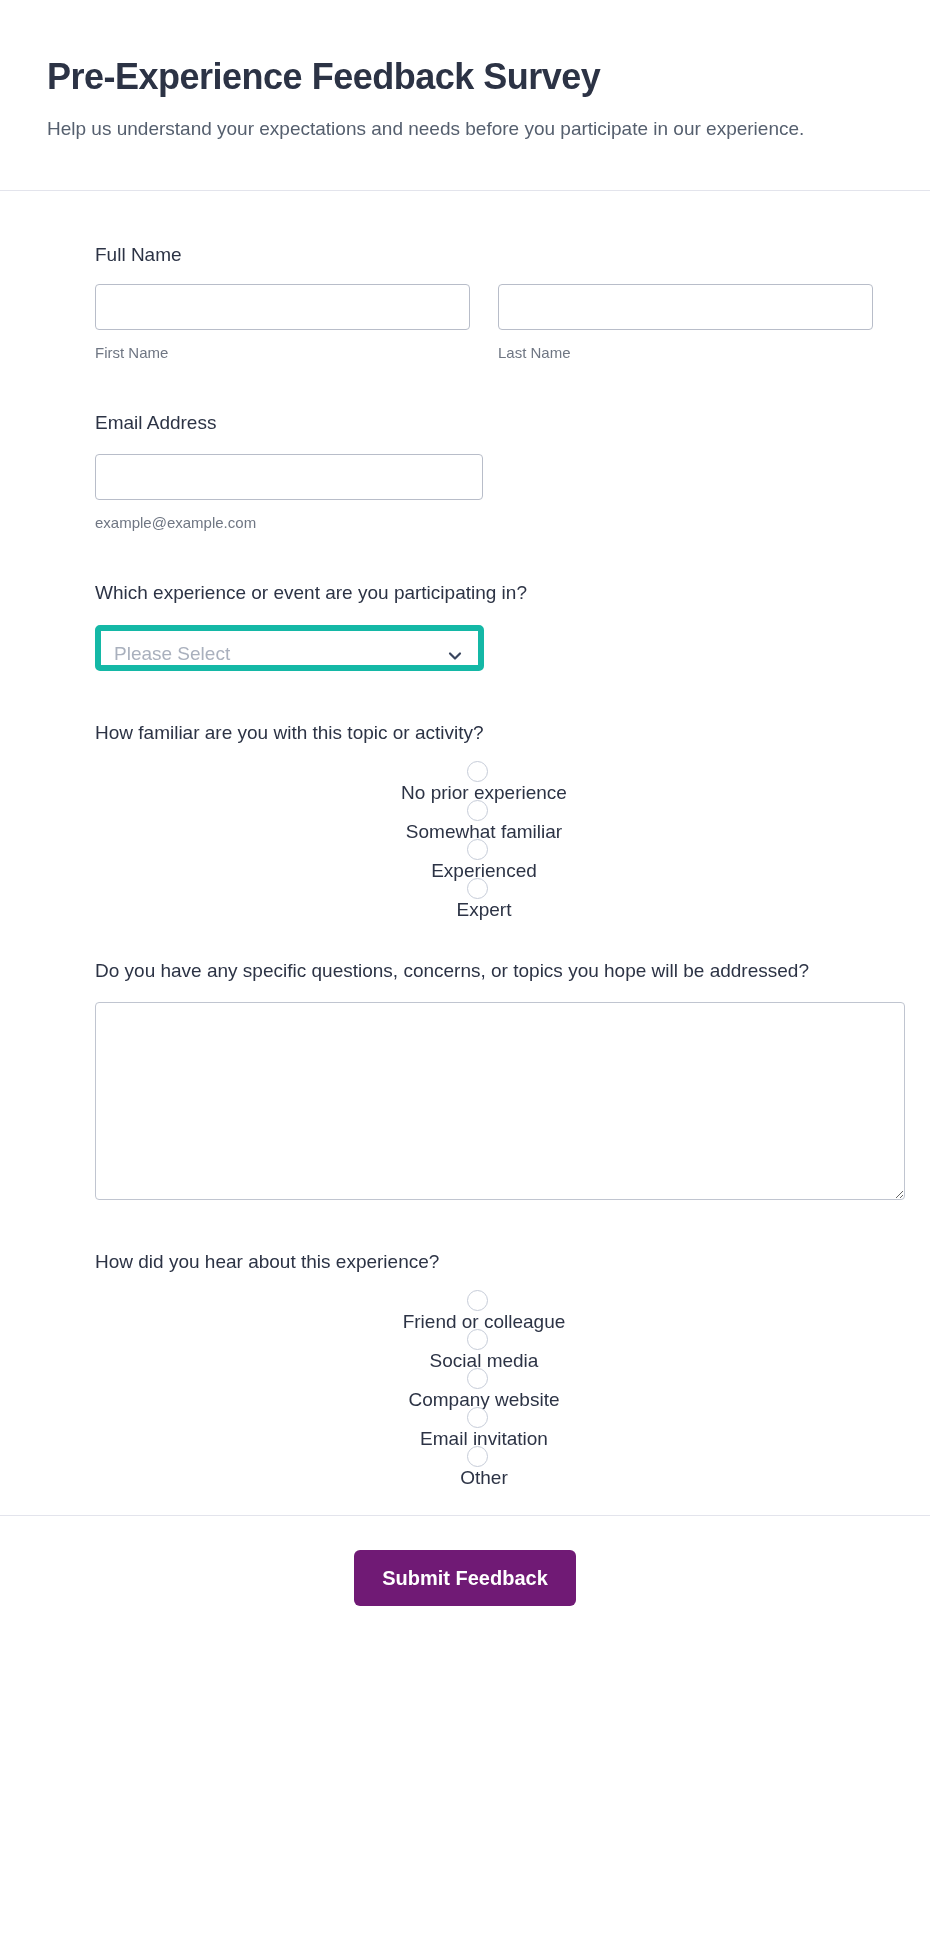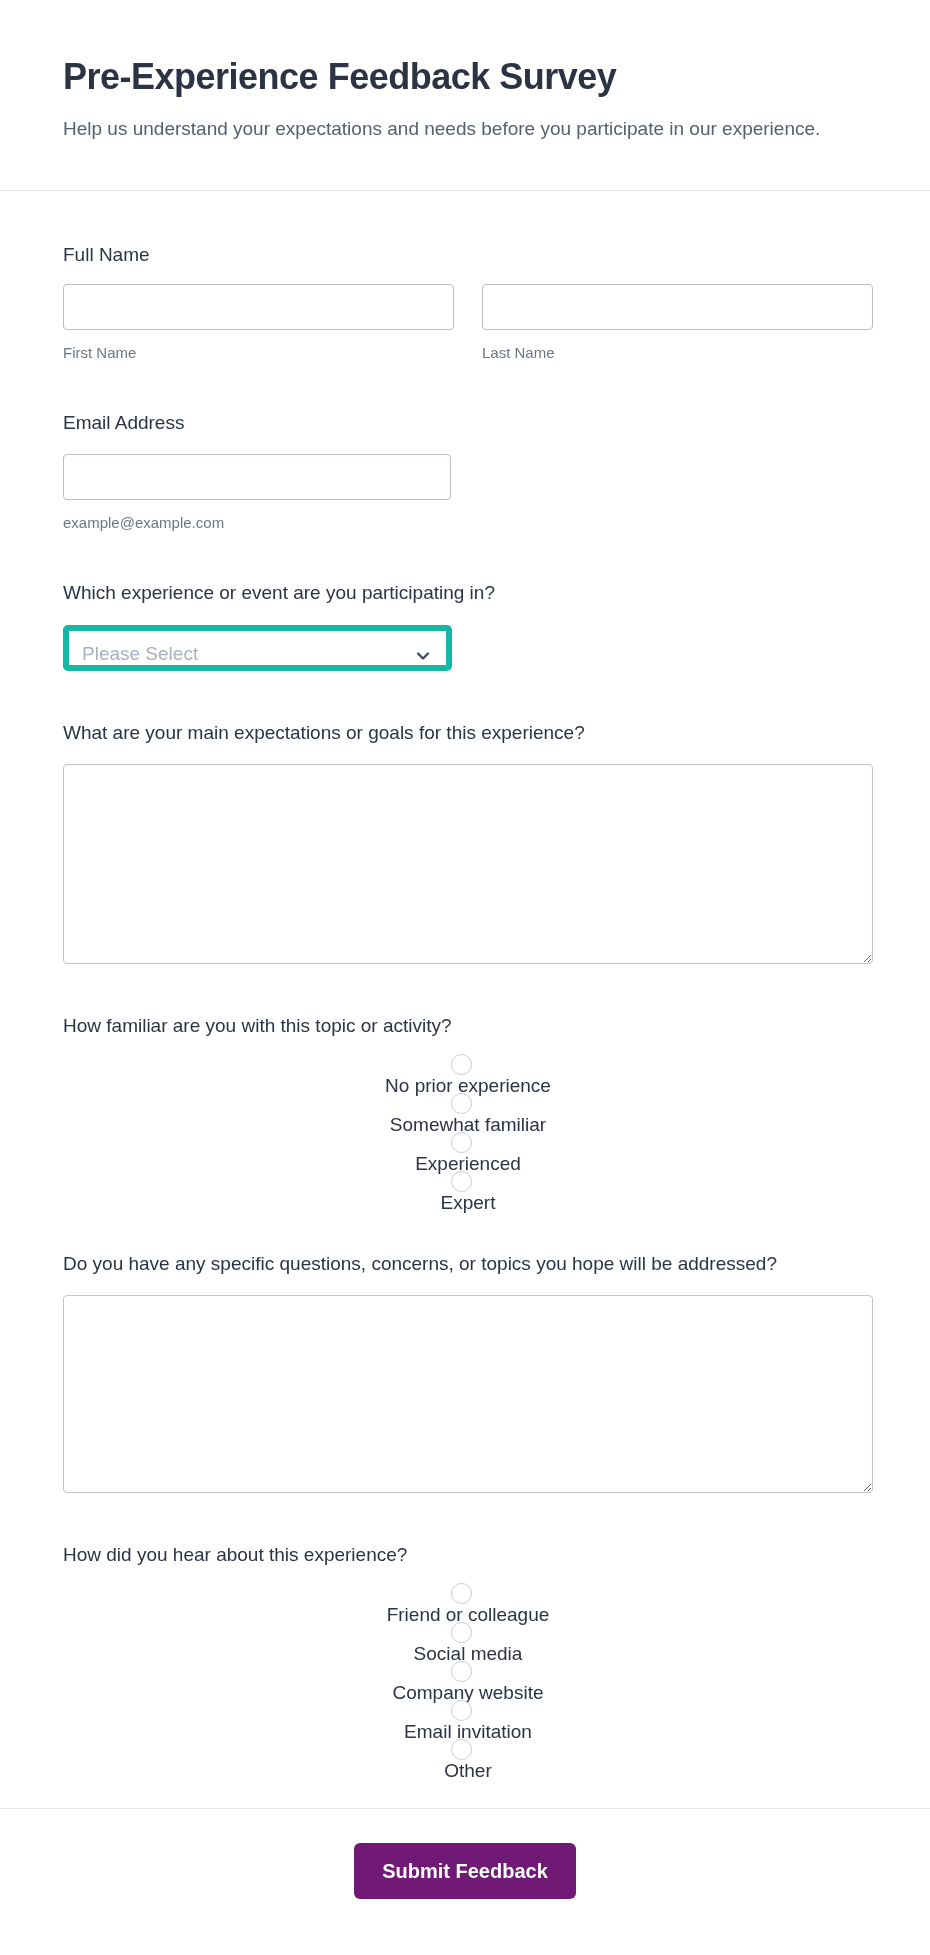--- a/index.html
+++ b/index.html
@@ -11,40 +11,41 @@
     color: #2c3345;
   }
   .page {
     width: 930px;
     min-height: 1955px;
     background: #ffffff;
     box-sizing: border-box;
   }
   
   .form-header {
-    padding: 56px 63px 46px 63px;
+    padding: 56px 63px 46px 47px;
     border-bottom: 1px solid #e3e4ec;
   }
   .form-title {
     font-size: 36px;
     font-weight: 700;
     letter-spacing: -0.5px;
     color: #2c3345;
     margin: 0 0 16px 0;
     line-height: 1.15;
   }
   .form-subtitle {
     font-size: 19px;
     line-height: 31px;
     color: #555f6e;
     max-width: 770px;
   }
   
   .form-body {
     padding: 0 57px 0 63px;
+    margin-left: 32px;
   }
   .q-label {
     font-size: 19px;
     line-height: 23px;
     color: #2c3345;
     font-weight: 400;
   }
   .sublabel {
     font-size: 15px;
     color: #6f7683;
@@ -201,24 +202,20 @@
       <div class="select-box">
         <span class="select-placeholder">Please Select</span>
         <span class="chevron">
           <svg width="18" height="18" viewBox="0 0 18 18" fill="none">
             <path d="M4 6.5 L9 11.5 L14 6.5" stroke="#39455e" stroke-width="2.2" stroke-linecap="round" stroke-linejoin="round"></path>
           </svg>
         </span>
       </div>
     </div>
 
-    <div class="section">
-      <div class="q-label">What are your main expectations or goals for this experience?</div>
-      <textarea class="ta ta-1" style=""></textarea>
-    </div>
 
     <div class="section">
       <div class="q-label">How familiar are you with this topic or activity?</div>
       <div class="radio-group">
         <div class="radio-row">
           <span class="radio-circle"></span>
           <span class="radio-text">No prior experience</span>
         </div>
         <div class="radio-row">
           <span class="radio-circle"></span>

